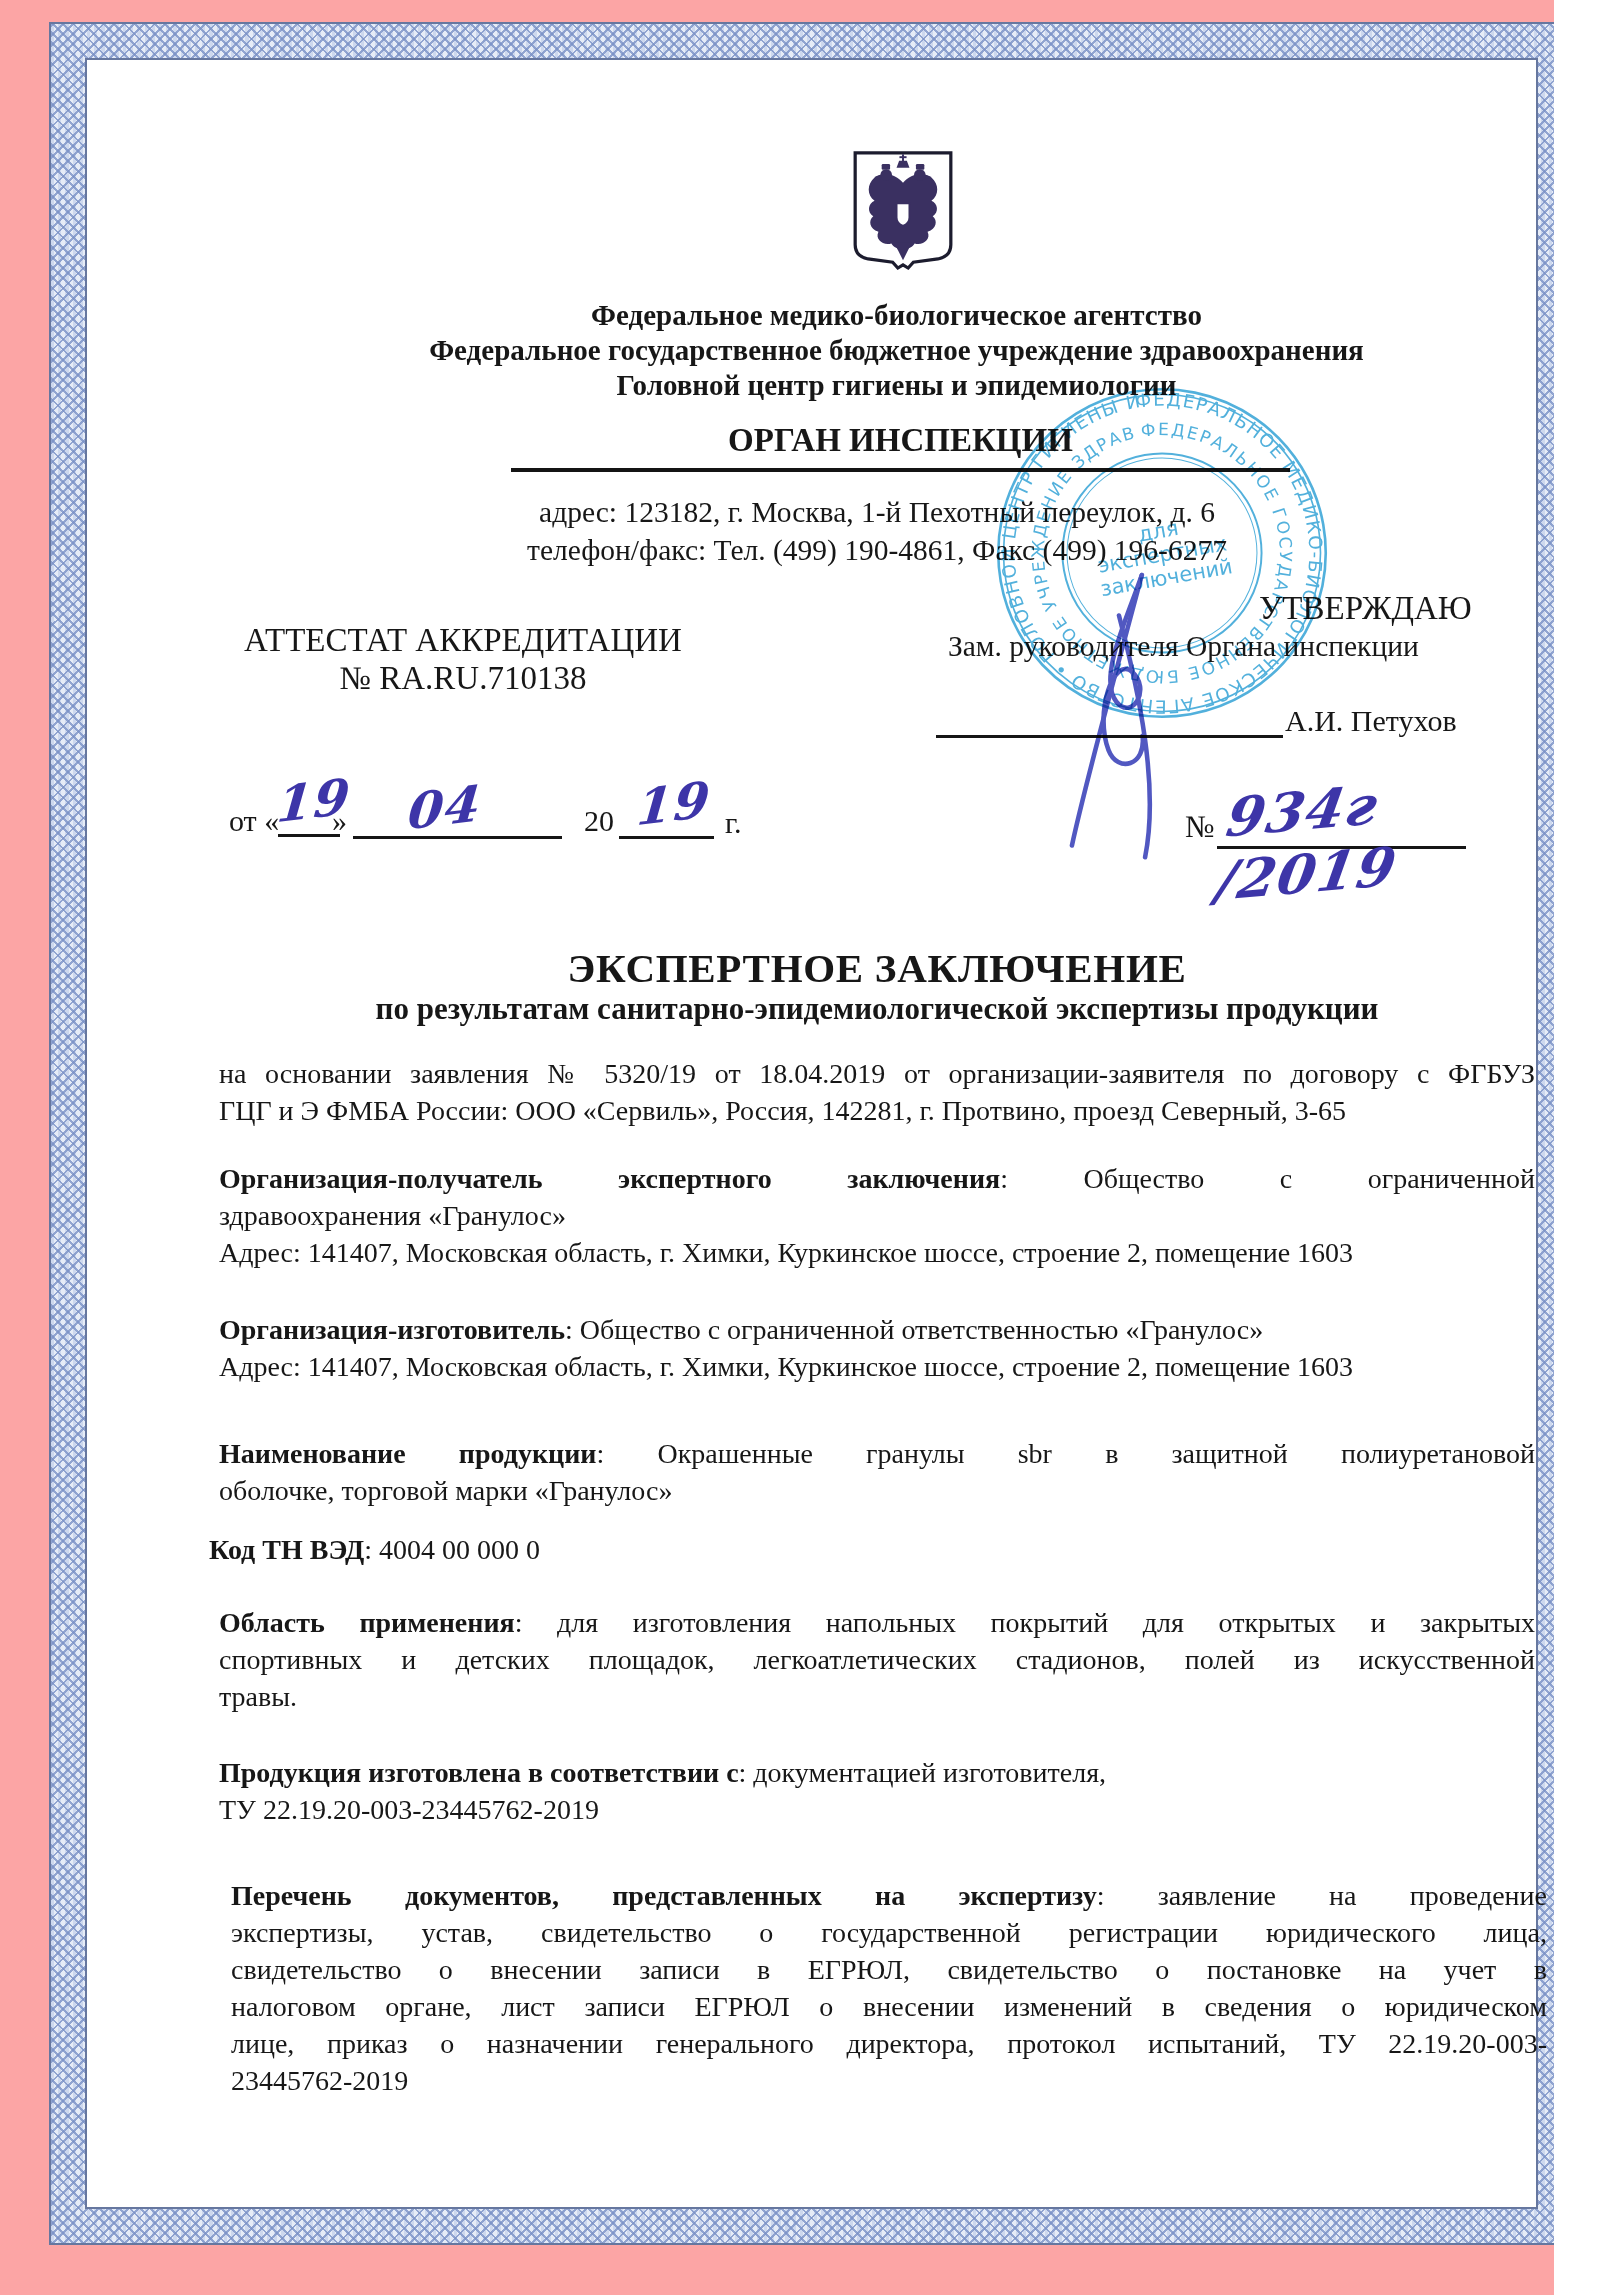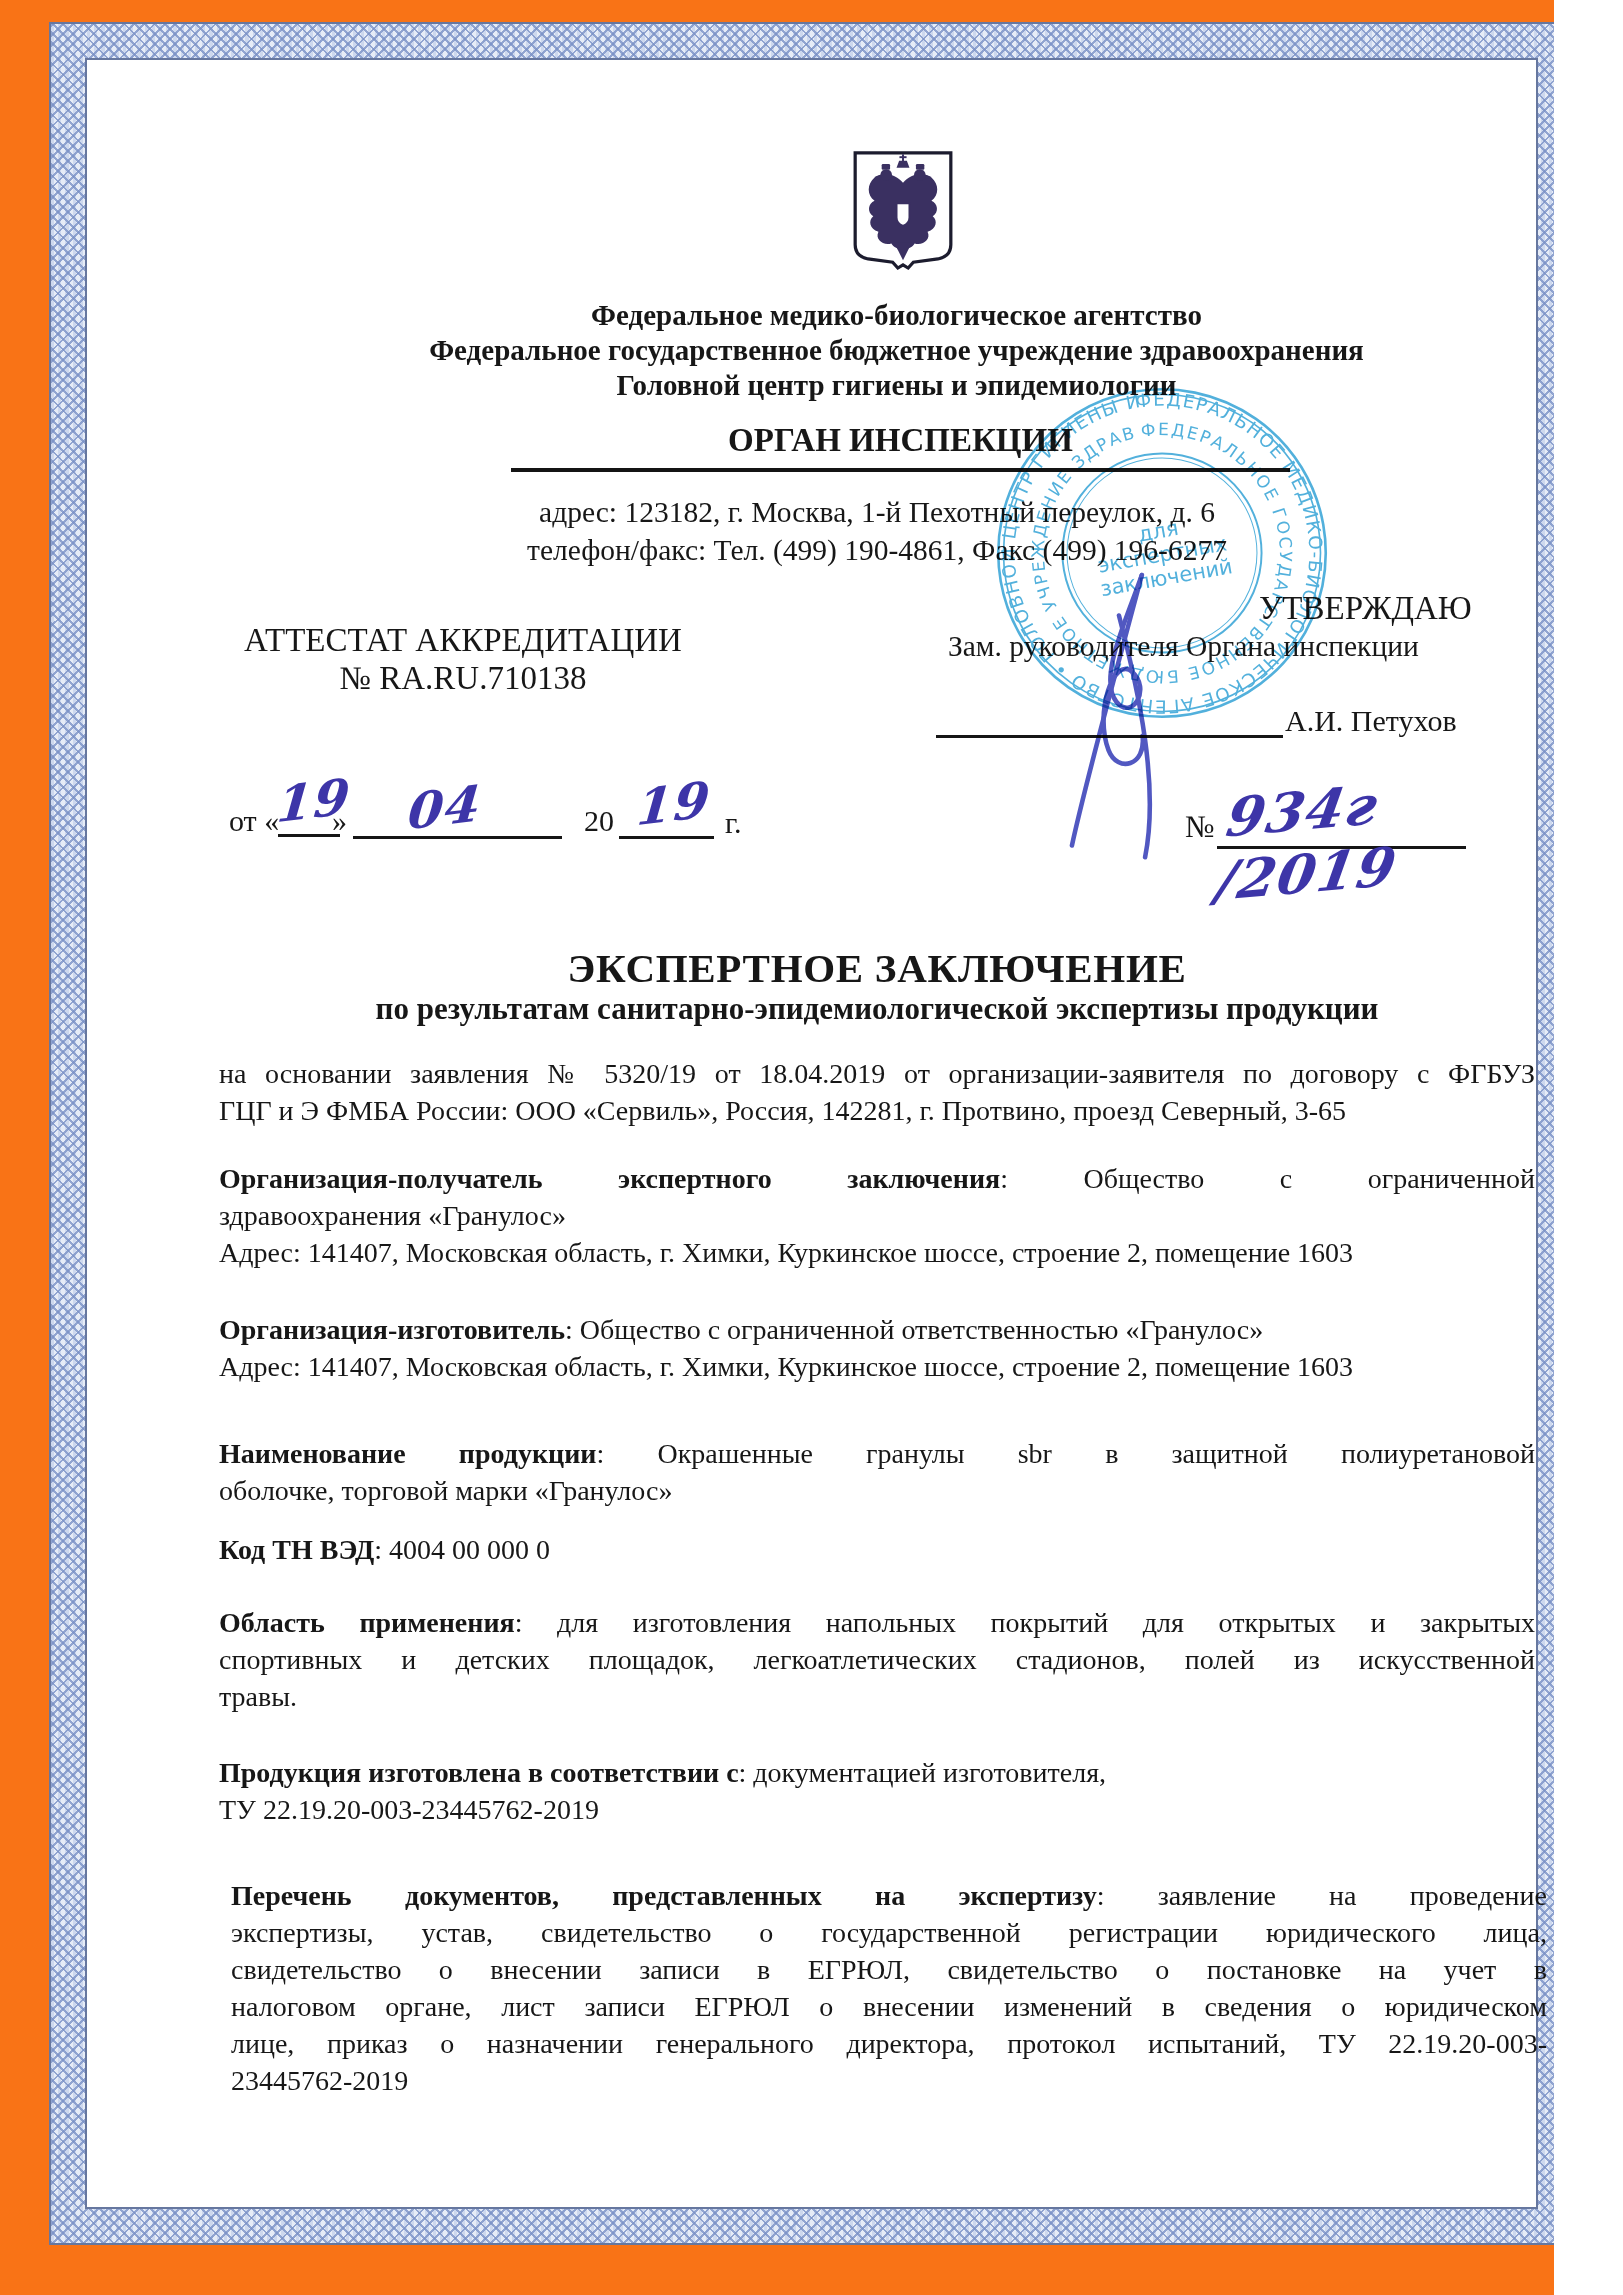--- a/index.html
+++ b/index.html
@@ -1,16 +1,16 @@
 <!DOCTYPE html>
 <html style="font-size:10.5px"><head>
 <meta charset="utf-8">
 <style>
   html,body{margin:0;padding:0;background:#ffffff;}
-  #page{position:relative;width:1554px;height:2295px;background:#f97316;overflow:hidden;
+  #page{position:relative;width:1554px;height:2295px;background:#fca5a5;overflow:hidden;
         font-family:"Liberation Serif","DejaVu Serif",serif;color:#171717;}
   
   .frame{position:absolute;left:49px;top:21.6px;width:1525px;height:2223px;box-sizing:border-box;
     border:2px solid #66779f;
     background:
       repeating-linear-gradient(45deg, rgba(122,145,198,.78) 0 2px, rgba(255,255,255,0) 2px 7.2px),
       repeating-linear-gradient(-45deg, rgba(122,145,198,.78) 0 2px, rgba(255,255,255,0) 2px 7.2px),
       repeating-linear-gradient(90deg, #cdd8ee 0 3.3px, #e6ecf7 3.3px 7.2px);}
   .frame-inner{position:absolute;left:34px;top:34px;right:34px;bottom:34px;
     background:#ffffff;border:2px solid #66779f;}
@@ -112,21 +112,21 @@
   <div class="abs body-par" style="left:219px;top:1311px;">
     <span class="line"><span class="b">Организация-изготовитель</span><span>: Общество с ограниченной ответственностью «Гранулос»</span></span>
     <span class="line">Адрес: 141407, Московская область, г. Химки, Куркинское шоссе, строение 2, помещение 1603</span>
   </div>
 
   <div class="abs body-par" style="left:219px;top:1435px;">
     <span class="line jst"><span class="b">Наименование продукции</span><span>: Окрашенные гранулы sbr в защитной полиуретановой</span></span>
     <span class="line">оболочке, торговой марки «Гранулос»</span>
   </div>
 
-  <div class="abs body-par" style="left:219px;top:1531px;">
+  <div class="abs body-par" style="left:209px;top:1531px;">
     <span class="line"><span class="b">Код ТН ВЭД</span><span>: 4004 00 000 0</span></span>
   </div>
 
   <div class="abs body-par" style="left:219px;top:1604px;">
     <span class="line jst"><span class="b">Область применения</span><span>: для изготовления напольных покрытий для открытых и закрытых</span></span>
     <span class="line jst">спортивных и детских площадок, легкоатлетических стадионов, полей из искусственной</span>
     <span class="line">травы.</span>
   </div>
 
   <div class="abs body-par" style="left:219px;top:1754px;">

